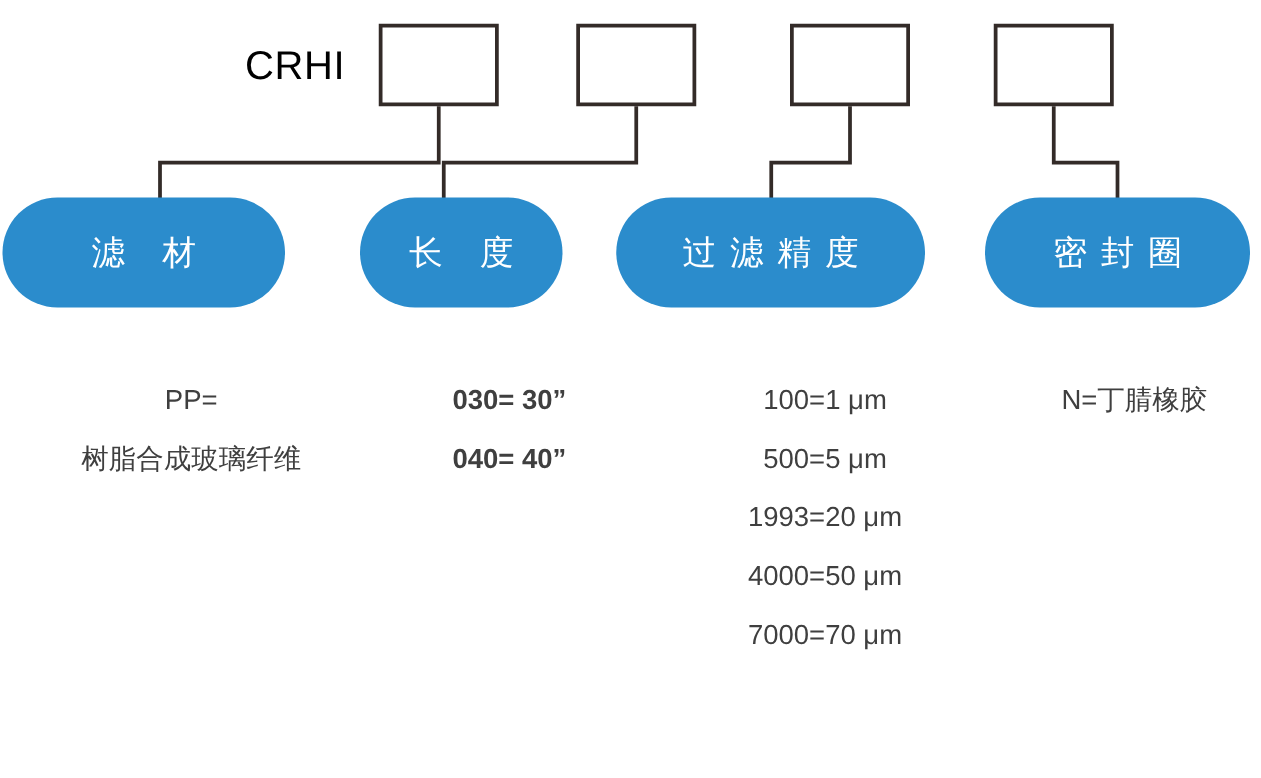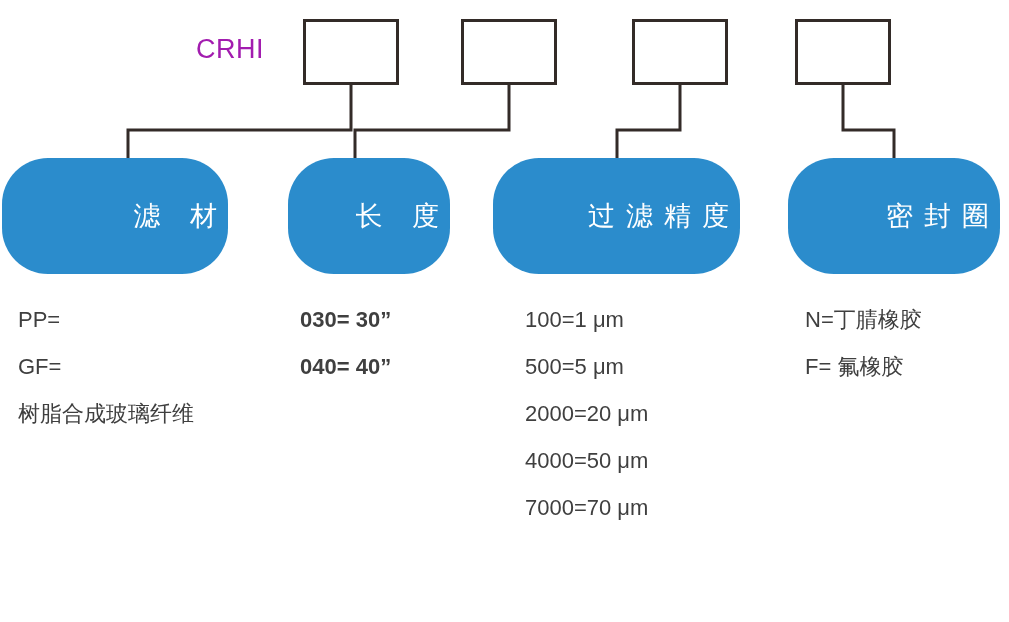--- a/index.html
+++ b/index.html
@@ -33,23 +33,23 @@
     width: 1009px;
     height: 622px;
     pointer-events: none;
   }
 
   
   .prefix-label {
     position: absolute;
     left: 196px;
     top: 34px;
-    font-size: 27px;
+    font-size: 32px;
     letter-spacing: 0.5px;
-    color: #a21caf;
+    color: #000000;
     white-space: nowrap;
   }
 
   
   .code-box {
     position: absolute;
     top: 19px;
     width: 96px;
     height: 66px;
     border: 3px solid #332b28;
@@ -58,46 +58,47 @@
   }
   .code-box.b1 { left: 303px; }
   .code-box.b2 { left: 461px; }
   .code-box.b3 { left: 632px; }
   .code-box.b4 { left: 795px; }
 
   
   .pill {
     position: absolute;
     top: 158px;
-    height: 116px;
+    height: 88px;
     background: #2b8ccc;
     border-radius: 46px;
     display: flex;
     align-items: center;
-    justify-content: flex-end;
+    justify-content: center;
     box-sizing: border-box;
   }
   .pill .pill-text {
     color: #ffffff;
     font-size: 27px;
     letter-spacing: 11px;
     text-indent: 11px;
     white-space: nowrap;
     font-weight: 400;
   }
   .pill.p1 { left: 2px;   width: 226px; }
   .pill.p2 { left: 288px; width: 162px; }
   .pill.p3 { left: 493px; width: 247px; }
   .pill.p4 { left: 788px; width: 212px; }
 
   
   .option-column {
     position: absolute;
     top: 296px;
     white-space: nowrap;
+    text-align: center;
   }
   .option-column.c1 { left: 18px;  width: 270px; }
   .option-column.c2 { left: 300px; width: 215px; font-weight: bold; }
   .option-column.c3 { left: 525px; width: 270px; }
   .option-column.c4 { left: 805px; width: 205px; }
 
   .option-item {
     font-size: 22px;
     line-height: 47px;
     height: 47px;
@@ -138,32 +139,30 @@
   </div>
   <div class="pill p4">
     <span class="pill-text">密封圈</span>
   </div>
   <div class="pill p3">
     <span class="pill-text">过滤精度</span>
   </div>
 
   <div class="option-column c1">
       <div class="option-item">PP=</div>
-      <div class="option-item">GF=</div>
       <div class="option-item">树脂合成玻璃纤维</div>
     </div>
   <div class="option-column c2">
       <div class="option-item">030= 30”</div>
       <div class="option-item">040= 40”</div>
     </div>
   <div class="option-column c3">
       <div class="option-item">100=1 μm</div>
       <div class="option-item">500=5 μm</div>
-      <div class="option-item">2000=20 μm</div>
+      <div class="option-item">1993=20 μm</div>
       <div class="option-item">4000=50 μm</div>
       <div class="option-item">7000=70 μm</div>
     </div>
   <div class="option-column c4">
       <div class="option-item">N=丁腈橡胶</div>
-      <div class="option-item">F= 氟橡胶</div>
     </div>
 
 </div>
 
 </body></html>

